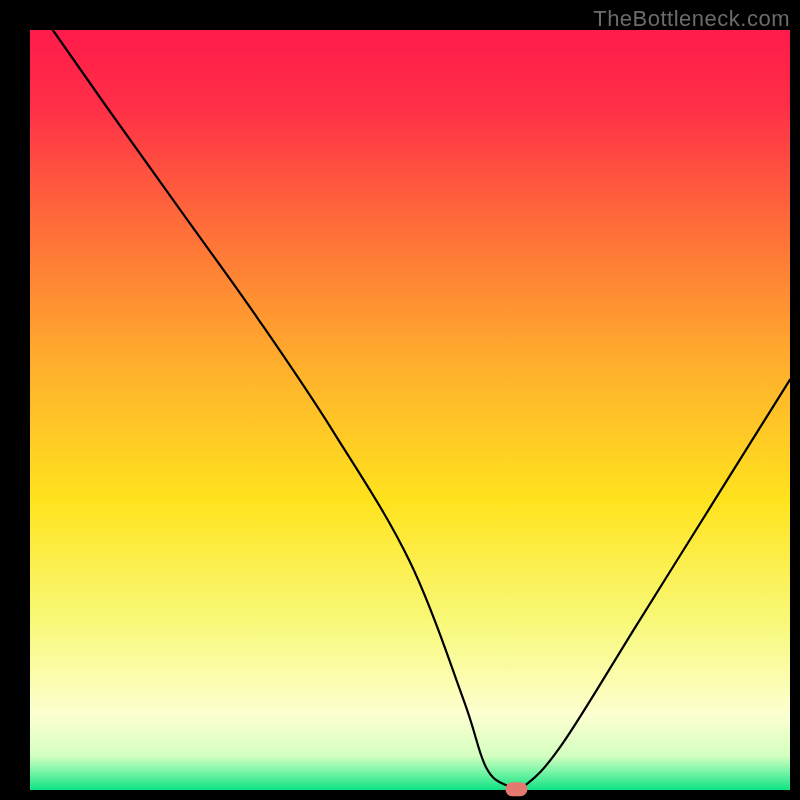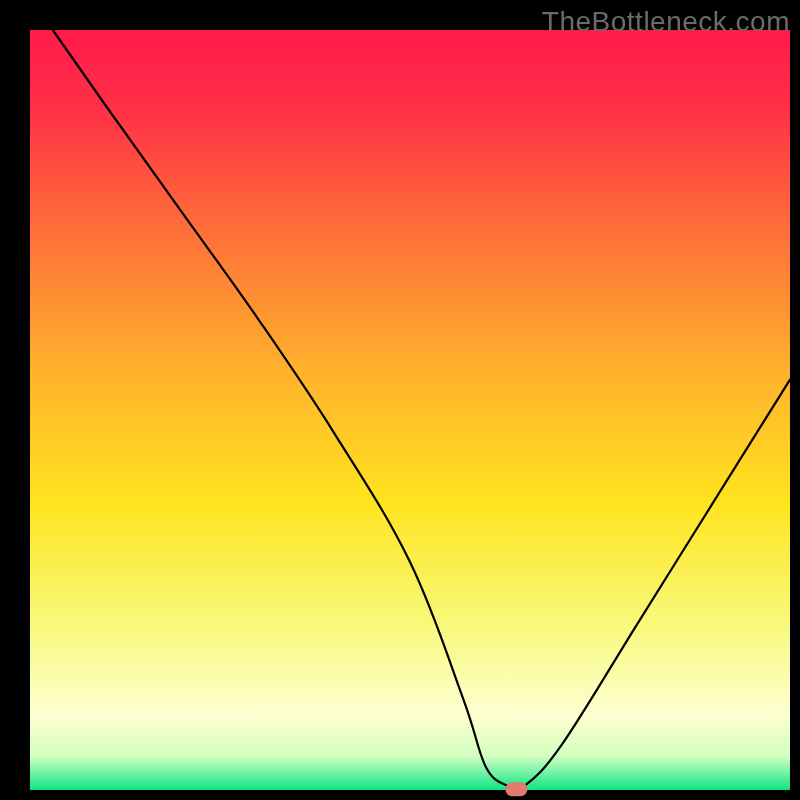--- a/index.html
+++ b/index.html
@@ -14,21 +14,21 @@
     position: relative;
     width: 800px;
     height: 800px;
     background: #000;
   }
   .watermark {
     position: absolute;
     top: 6px;
     right: 10px;
     color: #6b6b6b;
-    font-size: 28px;
+    font-size: 22px;
     font-weight: 500;
     letter-spacing: 0.5px;
     z-index: 5;
   }
   svg {
     position: absolute;
     top: 0;
     left: 0;
   }
 </style>

